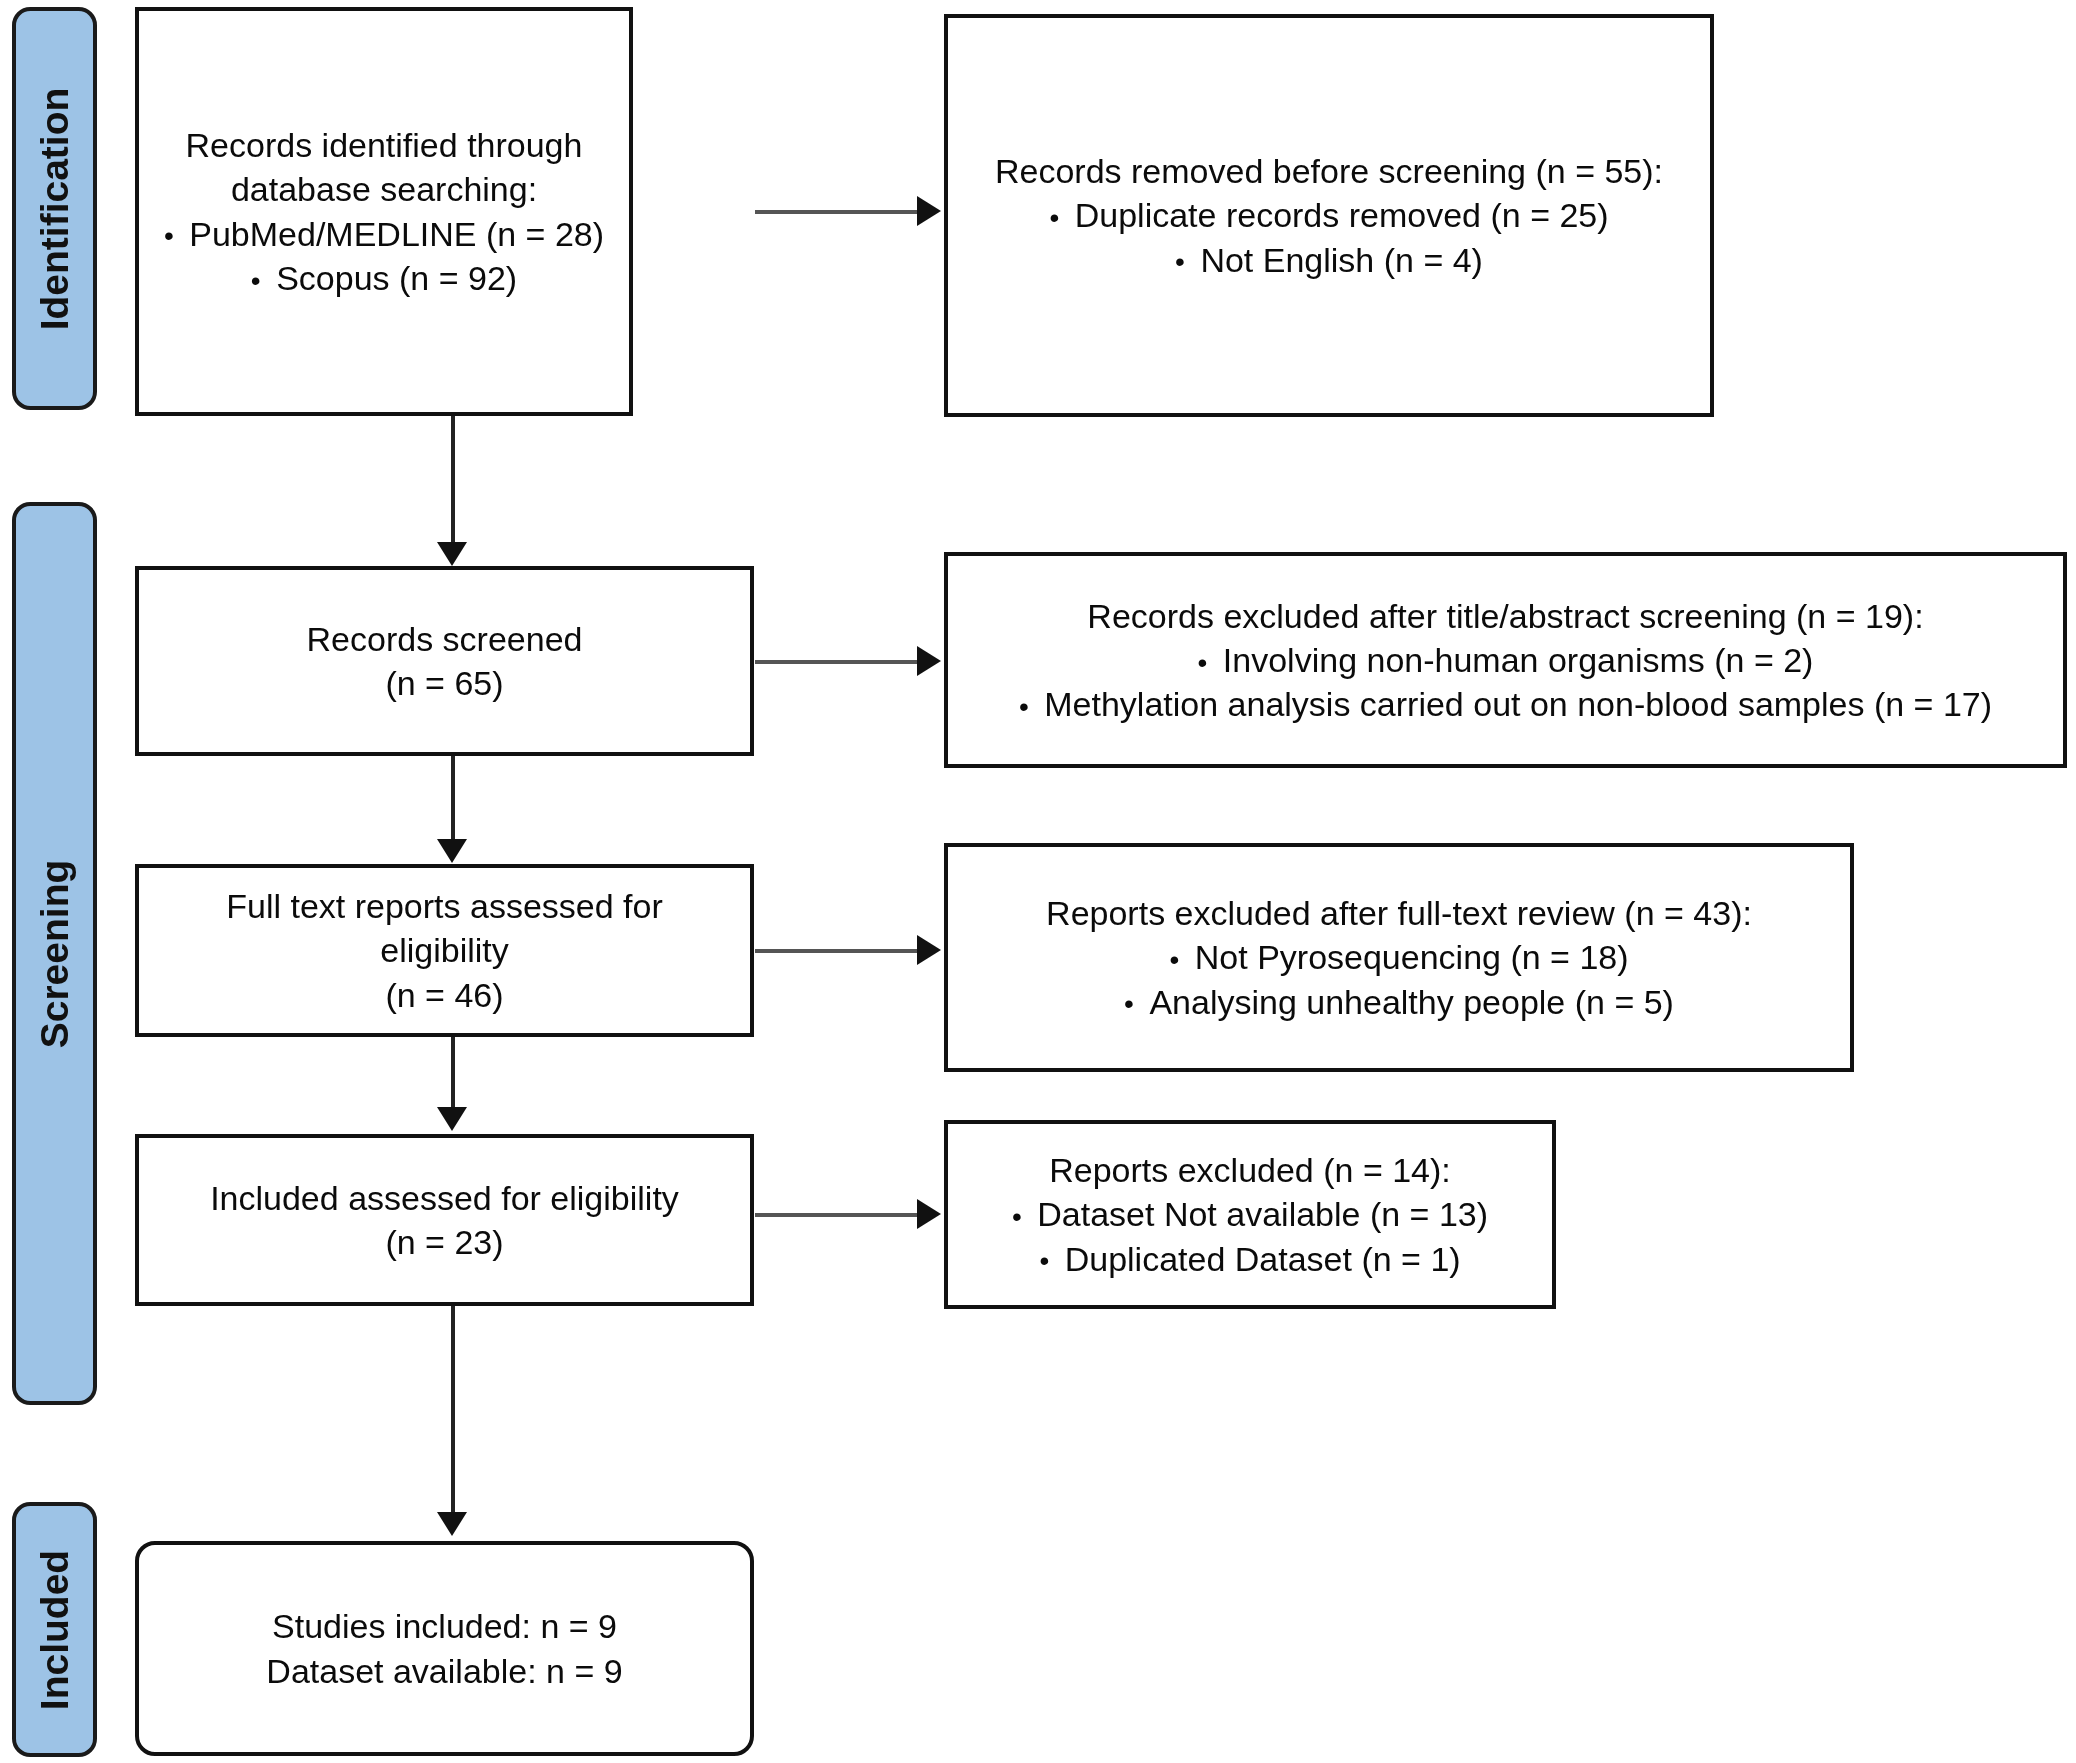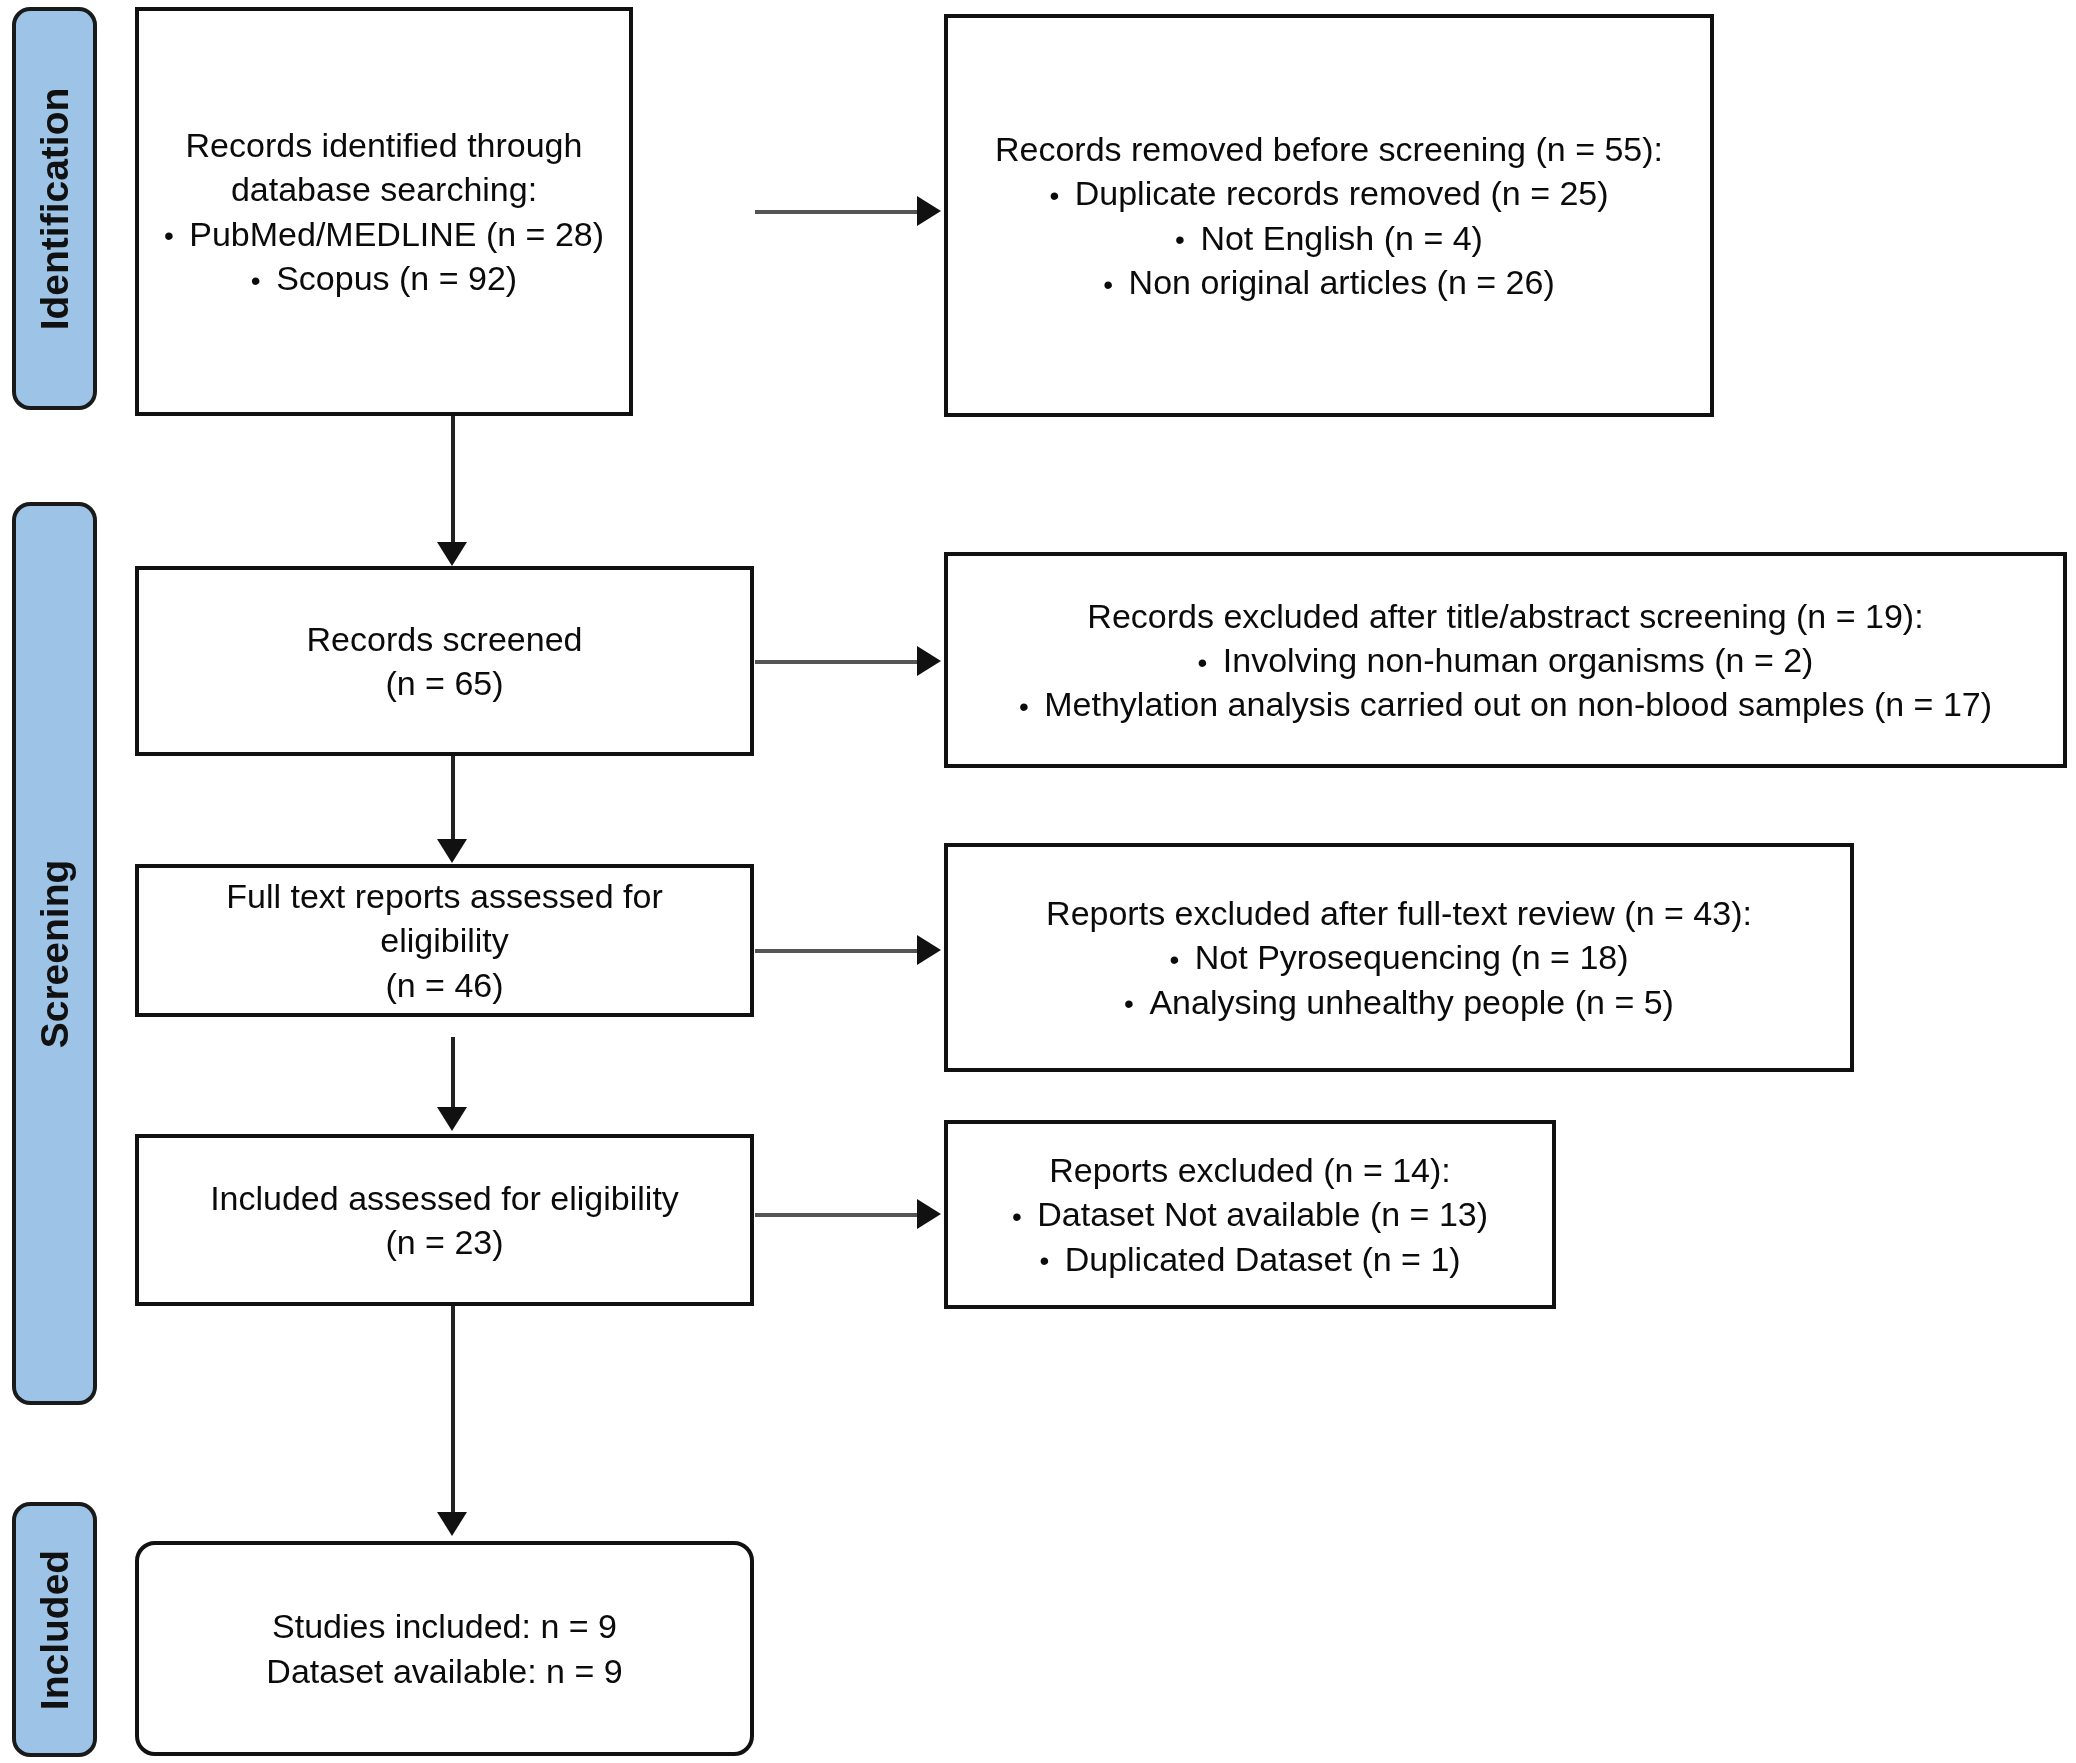--- a/index.html
+++ b/index.html
@@ -97,40 +97,39 @@
       <span class="line bullet">PubMed/MEDLINE (n = 28)</span>
       <span class="line bullet">Scopus (n = 92)</span>
     </div>
   </div>
 
   <div class="node" style="left:944px;top:14px;width:770px;height:403px;">
     <div class="node-inner">
       <span class="line">Records removed before screening (n = 55):</span>
       <span class="line bullet">Duplicate records removed (n = 25)</span>
       <span class="line bullet">Not English (n = 4)</span>
-      <span class="line bullet">Non original articles (n = 26)</span>
     </div>
   </div>
 
   <div class="node" style="left:135px;top:566px;width:619px;height:190px;">
     <div class="node-inner">
       <span class="line">Records screened</span>
       <span class="line">(n = 65)</span>
     </div>
   </div>
 
   <div class="node" style="left:944px;top:552px;width:1123px;height:216px;">
     <div class="node-inner">
       <span class="line">Records excluded after title/abstract screening (n = 19):</span>
       <span class="line bullet">Involving non-human organisms (n = 2)</span>
       <span class="line bullet">Methylation analysis carried out on non-blood samples (n = 17)</span>
     </div>
   </div>
 
-  <div class="node" style="left:135px;top:864px;width:619px;height:153px;">
+  <div class="node" style="left:135px;top:864px;width:619px;height:173px;">
     <div class="node-inner">
       <span class="line">Full text reports assessed for</span>
       <span class="line">eligibility</span>
       <span class="line">(n = 46)</span>
     </div>
   </div>
 
   <div class="node" style="left:944px;top:843px;width:910px;height:229px;">
     <div class="node-inner">
       <span class="line">Reports excluded after full-text review (n = 43):</span>

